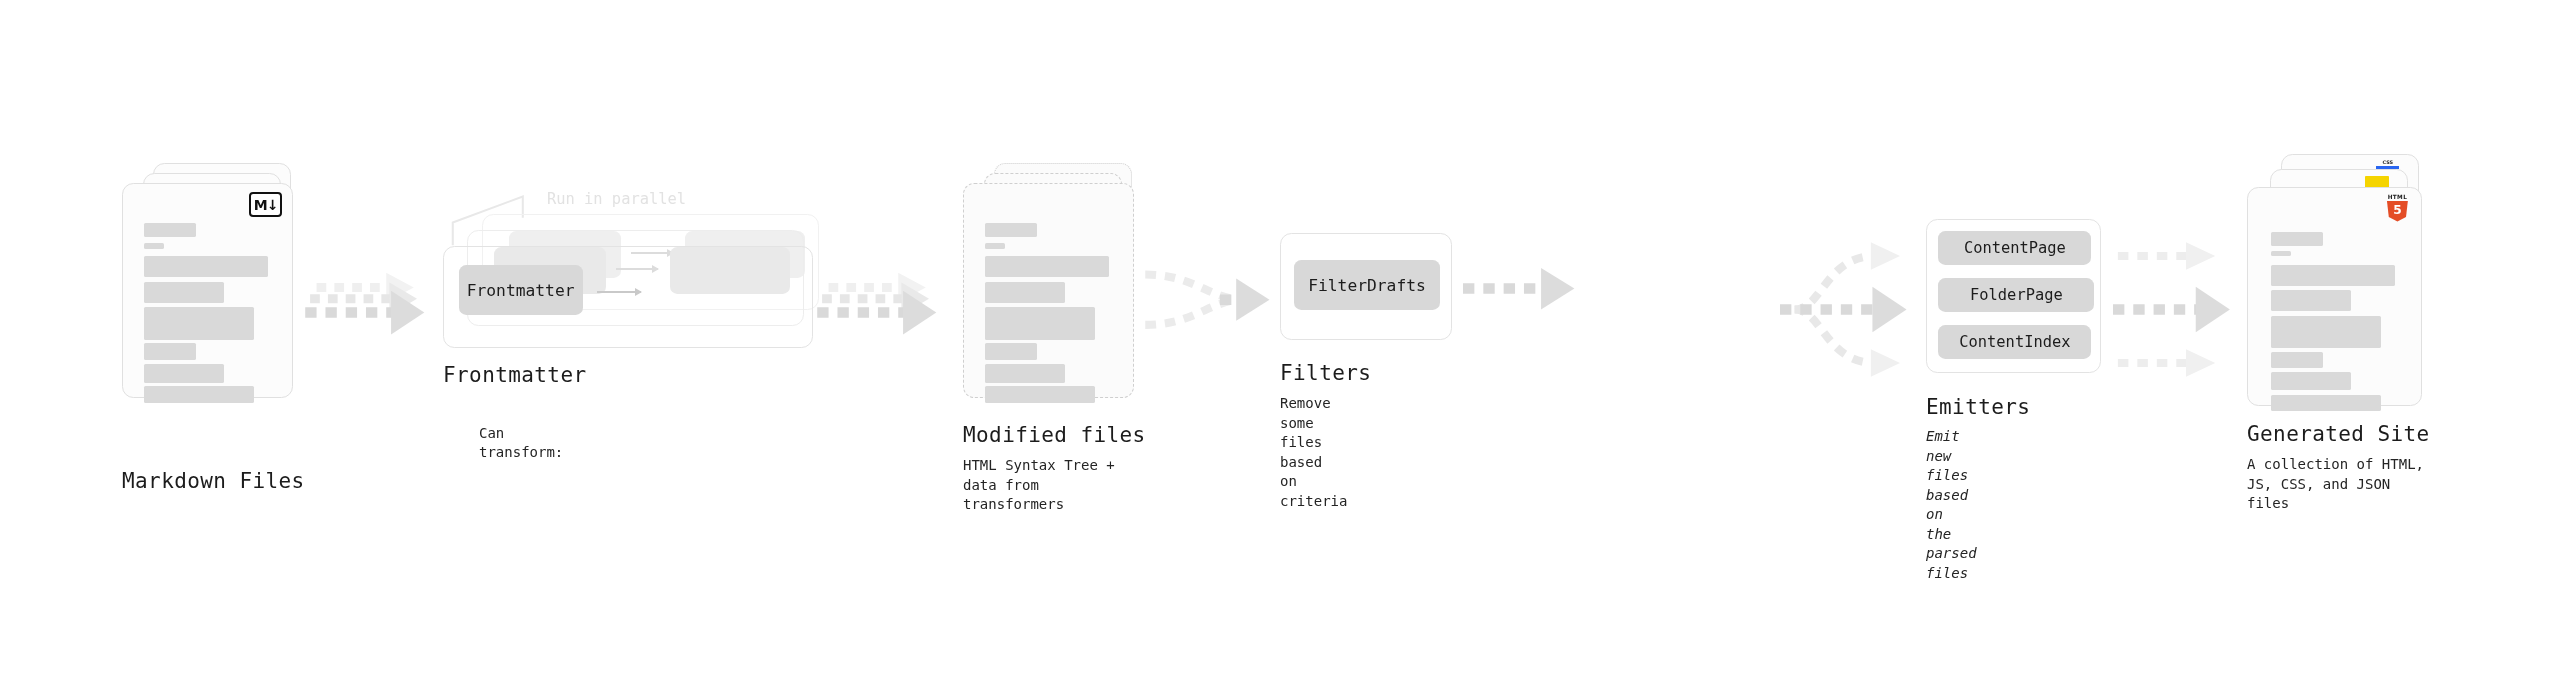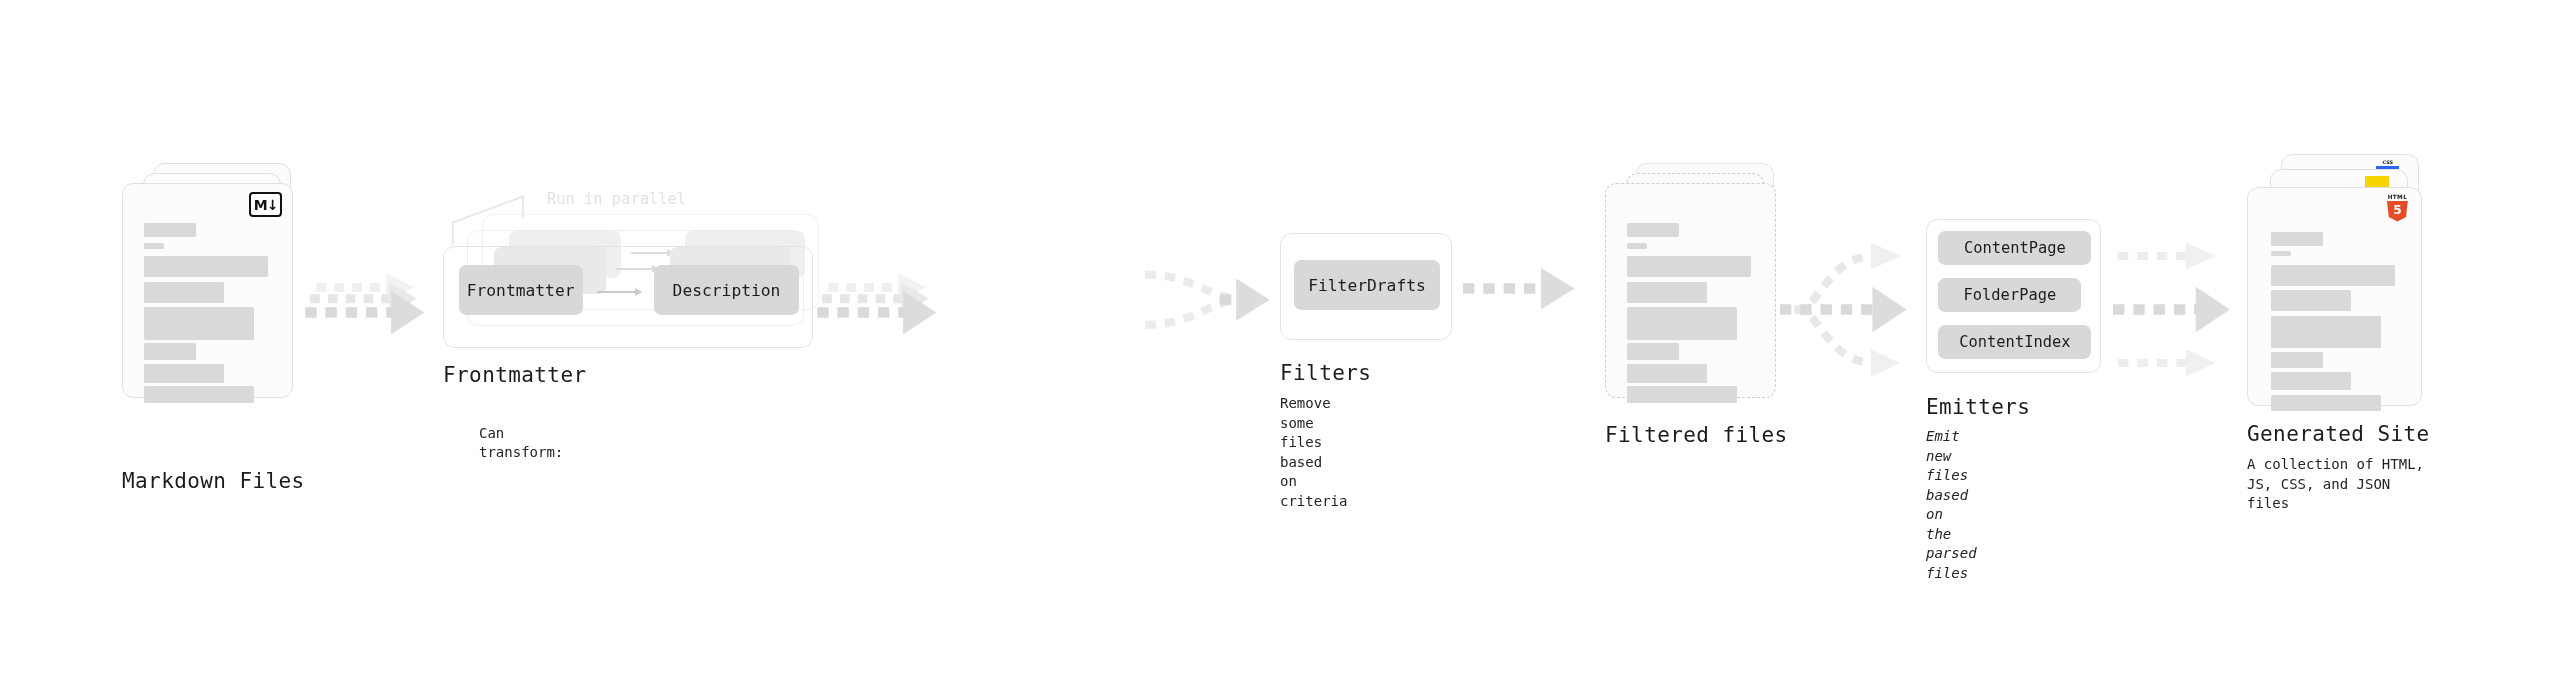--- a/index.html
+++ b/index.html
@@ -194,21 +194,20 @@
 
     <div class="groupbox" style="left:24.4px;top:47px;width:337px;height:96px;border-color:#ededed;">
       <div class="chip ghost" style="left:26px;top:16.3px;width:112px;height:47px;"></div>
       <div class="chip ghost" style="left:202px;top:16.3px;width:120px;height:47px;"></div>
       <div class="thinarrow" style="left:148px;top:37px;width:42px;"></div>
     </div>
 
     <div class="groupbox" style="left:0px;top:63px;width:370px;height:102px;">
       <div class="chip" style="left:14.6px;top:18px;width:124px;height:50px;">Frontmatter</div>
       <div class="thinarrow dark" style="left:153px;top:44px;width:44px;"></div>
-      <div class="chip" style="left:210px;top:18px;width:145px;height:50px;">Description</div>
     </div>
 
     <div class="title" style="left:0px;top:180px;">Frontmatter</div>
 
     <div class="sub" style="left:0px;top:221px;margin-left:36px;">
       <div>Can transform:</div>
     </div>
   </div>
 
   <div class="conn" style="left:817px;top:268px;">
@@ -221,89 +220,91 @@
         <line x1="6" y1="38" x2="110" y2="38"></line>
       </g>
       <polygon points="104,18 138,38 104,58" fill="#e9e9e9"></polygon>
       <g stroke="#d9d9d9" stroke-width="13" stroke-dasharray="14 11" fill="none">
         <line x1="0" y1="55" x2="112" y2="55"></line>
       </g>
       <polygon points="106,28 147,55 106,82" fill="#dcdcdc"></polygon>
     </svg>
   </div>
 
-
-  <div class="conn" style="left:1142px;top:258px;">
-    <svg width="134" height="98" viewBox="0 0 165 120">
-      <g stroke="#ebebeb" stroke-width="10" stroke-dasharray="13 11" fill="none" stroke-linecap="butt">
-        <path d="M4 20 C 58 20, 78 44, 112 50"></path>
-        <path d="M4 82 C 58 82, 78 58, 112 52"></path>
-      </g>
-      <g stroke="#d9d9d9" stroke-width="13" stroke-dasharray="14 11" fill="none">
-        <line x1="96" y1="51" x2="122" y2="51"></line>
-      </g>
-      <polygon points="116,25 157,51 116,77" fill="#dcdcdc"></polygon>
-    </svg>
-  </div>
-
-  <div class="stage" style="left:1280px;top:233px;">
-    <div class="groupbox" style="left:0px;top:0px;width:172px;height:107px;">
-      <div class="chip" style="left:13px;top:26px;width:146px;height:50px;">FilterDrafts</div>
-    </div>
-    <div class="title" style="left:0px;top:128px;">Filters</div>
-    <div class="sub" style="left:0px;top:161px;">Remove some files based
-on criteria</div>
-  </div>
-
-  <div class="conn" style="left:1463px;top:268px;">
-    <svg width="126" height="49" viewBox="0 0 155 60">
-      <g stroke="#d9d9d9" stroke-width="13" stroke-dasharray="14 11" fill="none">
-        <line x1="0" y1="25" x2="102" y2="25"></line>
-      </g>
-      <polygon points="96,0 137,25 96,51" fill="#dcdcdc"></polygon>
-    </svg>
-  </div>
-
-  <div class="stage" style="left:1605px;top:163px;">
+  <div class="stage" style="left:963px;top:163px;">
     <div class="docstack" style="width:179px;height:244px;">
       <div class="doc dotted" style="left:31px;top:0px;width:138px;height:195px;"></div>
       <div class="doc dashed" style="left:21px;top:9.8px;width:138px;height:195px;"></div>
       <div class="doc dashed" style="left:0px;top:20.3px;width:171px;height:215px;">
         <div class="skel" style="left:21px;top:39px;width:52px;height:14px;"></div>
         <div class="skel" style="left:21px;top:59px;width:19.5px;height:5.7px;"></div>
         <div class="skel" style="left:21px;top:72px;width:124px;height:21px;"></div>
         <div class="skel" style="left:21px;top:98px;width:80px;height:21px;"></div>
         <div class="skel" style="left:21px;top:123px;width:110px;height:32.5px;"></div>
         <div class="skel" style="left:21px;top:159px;width:52px;height:16.3px;"></div>
         <div class="skel" style="left:21px;top:180px;width:80px;height:18.7px;"></div>
         <div class="skel" style="left:21px;top:202px;width:110px;height:16.3px;"></div>
       </div>
     </div>
-    <div class="title" style="left:0px;top:260px;">Filtered files</div>
-  </div>
+    <div class="title" style="left:0px;top:260px;">Modified files</div>
+    <div class="sub" style="left:0px;top:293px;">HTML Syntax Tree +
+data from transformers</div>
+  </div>
+
+  <div class="conn" style="left:1142px;top:258px;">
+    <svg width="134" height="98" viewBox="0 0 165 120">
+      <g stroke="#ebebeb" stroke-width="10" stroke-dasharray="13 11" fill="none" stroke-linecap="butt">
+        <path d="M4 20 C 58 20, 78 44, 112 50"></path>
+        <path d="M4 82 C 58 82, 78 58, 112 52"></path>
+      </g>
+      <g stroke="#d9d9d9" stroke-width="13" stroke-dasharray="14 11" fill="none">
+        <line x1="96" y1="51" x2="122" y2="51"></line>
+      </g>
+      <polygon points="116,25 157,51 116,77" fill="#dcdcdc"></polygon>
+    </svg>
+  </div>
+
+  <div class="stage" style="left:1280px;top:233px;">
+    <div class="groupbox" style="left:0px;top:0px;width:172px;height:107px;">
+      <div class="chip" style="left:13px;top:26px;width:146px;height:50px;">FilterDrafts</div>
+    </div>
+    <div class="title" style="left:0px;top:128px;">Filters</div>
+    <div class="sub" style="left:0px;top:161px;">Remove some files based
+on criteria</div>
+  </div>
+
+  <div class="conn" style="left:1463px;top:268px;">
+    <svg width="126" height="49" viewBox="0 0 155 60">
+      <g stroke="#d9d9d9" stroke-width="13" stroke-dasharray="14 11" fill="none">
+        <line x1="0" y1="25" x2="102" y2="25"></line>
+      </g>
+      <polygon points="96,0 137,25 96,51" fill="#dcdcdc"></polygon>
+    </svg>
+  </div>
+
 
   <div class="conn" style="left:1780px;top:228px;">
     <svg width="146" height="163" viewBox="0 0 180 200">
       <g stroke="#e8e8e8" stroke-width="10" stroke-dasharray="13 11" fill="none" stroke-linecap="butt">
         <path d="M18 100 C 52 100, 56 34, 118 34"></path>
         <path d="M18 100 C 52 100, 56 166, 118 166"></path>
       </g>
       <polygon points="112,17 148,34 112,51" fill="#f0f0f0"></polygon>
       <polygon points="112,149 148,166 112,183" fill="#f0f0f0"></polygon>
       <g stroke="#d9d9d9" stroke-width="13" stroke-dasharray="14 11" fill="none">
         <line x1="0" y1="100" x2="120" y2="100"></line>
       </g>
       <polygon points="114,72 156,100 114,128" fill="#dcdcdc"></polygon>
     </svg>
   </div>
 
   <div class="stage" style="left:1926px;top:219px;">
     <div class="groupbox" style="left:0px;top:0px;width:175px;height:154px;">
       <div class="chip" style="left:11.4px;top:10.6px;width:153px;height:34px;font-size:15.4px;">ContentPage</div>
-      <div class="chip" style="left:11.4px;top:58px;width:143px;height:34px;font-size:15.4px;">FolderPage</div>
+      <div class="chip" style="left:11.4px;top:58px;width:156px;height:34px;font-size:15.4px;">FolderPage</div>
       <div class="chip" style="left:11.4px;top:105px;width:153px;height:34px;font-size:15.4px;">ContentIndex</div>
     </div>
     <div class="title" style="left:0px;top:176px;">Emitters</div>
     <div class="sub" style="left:0px;top:208px;font-style:italic;">Emit new files based on
 the parsed files</div>
   </div>
 
   <div class="conn" style="left:2113px;top:228px;">
     <svg width="142" height="163" viewBox="0 0 175 200">
       <g stroke="#ededed" stroke-width="10" stroke-dasharray="13 11" fill="none">

